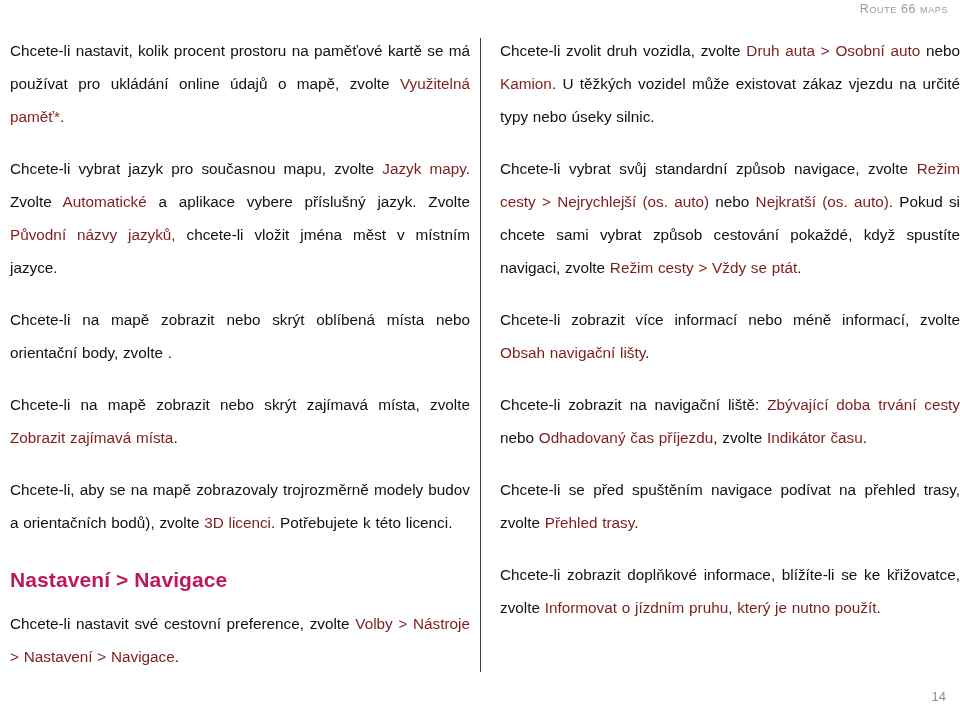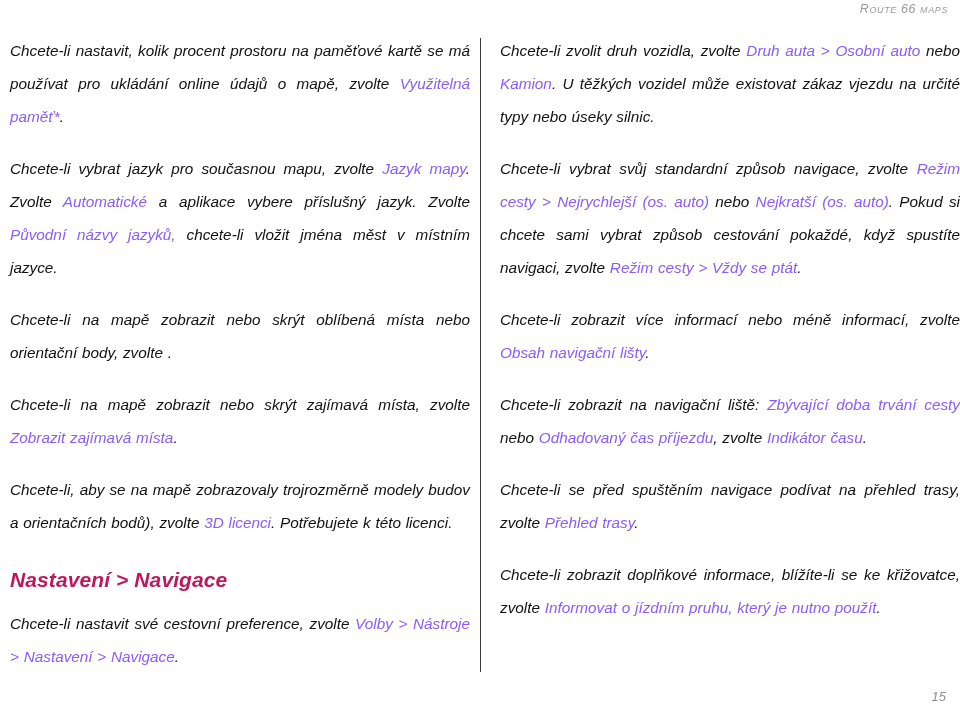--- a/index.html
+++ b/index.html
@@ -11,21 +11,20 @@
     font-family: "Liberation Sans", sans-serif;
     color: #1a1a1a;
   }
   .page {
     position: relative;
     width: 960px;
     height: 716px;
     background: #ffffff;
     overflow: hidden;
     box-sizing: border-box;
-    font-style: italic;
   }
 
   
   .running-header {
     position: absolute;
     top: 2px;
     right: 12px;
     font-size: 12.5px;
     letter-spacing: 0.6px;
     color: #9a9a9a;
@@ -65,21 +64,21 @@
     margin: 0 0 19px 0;
     font-size: 15.3px;
     line-height: 33px;
     text-align: justify;
     color: #111111;
     word-spacing: 0.5px;
   }
   p.para.last { margin-bottom: 0; }
 
   .lnk {
-    color: #8b5cf6;
+    color: #7f1d1d;
   }
 
   h2.section-heading {
     margin: 26px 0 12px 0;
     font-size: 21px;
     line-height: 30px;
     font-weight: bold;
     color: #be185d;
     letter-spacing: 0.1px;
   }
@@ -124,15 +123,15 @@
           <p class="para"><span>Chcete-li vybrat svůj standardní způsob navigace, zvolte </span><span class="lnk">Režim cesty &gt; Nejrychlejší (os. auto)</span><span> nebo </span><span class="lnk">Nejkratší (os. auto)</span><span>. Pokud si chcete sami vybrat způsob cestování pokaždé, když spustíte navigaci, zvolte </span><span class="lnk">Režim cesty &gt; Vždy se ptát</span><span>.</span></p>
           <p class="para"><span>Chcete-li zobrazit více informací nebo méně informací, zvolte </span><span class="lnk">Obsah navigační lišty</span><span>.</span></p>
           <p class="para"><span>Chcete-li zobrazit na navigační liště: </span><span class="lnk">Zbývající doba trvání cesty</span><span> nebo </span><span class="lnk">Odhadovaný čas příjezdu</span><span>, zvolte </span><span class="lnk">Indikátor času</span><span>.</span></p>
           <p class="para"><span>Chcete-li se před spuštěním navigace podívat na přehled trasy, zvolte </span><span class="lnk">Přehled trasy</span><span>.</span></p>
           <p class="para last"><span>Chcete-li zobrazit doplňkové informace, blížíte-li se ke křižovatce, zvolte </span><span class="lnk">Informovat o jízdním pruhu, který je nutno použít</span><span>.</span></p>
         </div>
     </div>
 
   </div>
 
-  <div class="page-number">15</div>
+  <div class="page-number">14</div>
 
 </div>
 
 </body></html>

